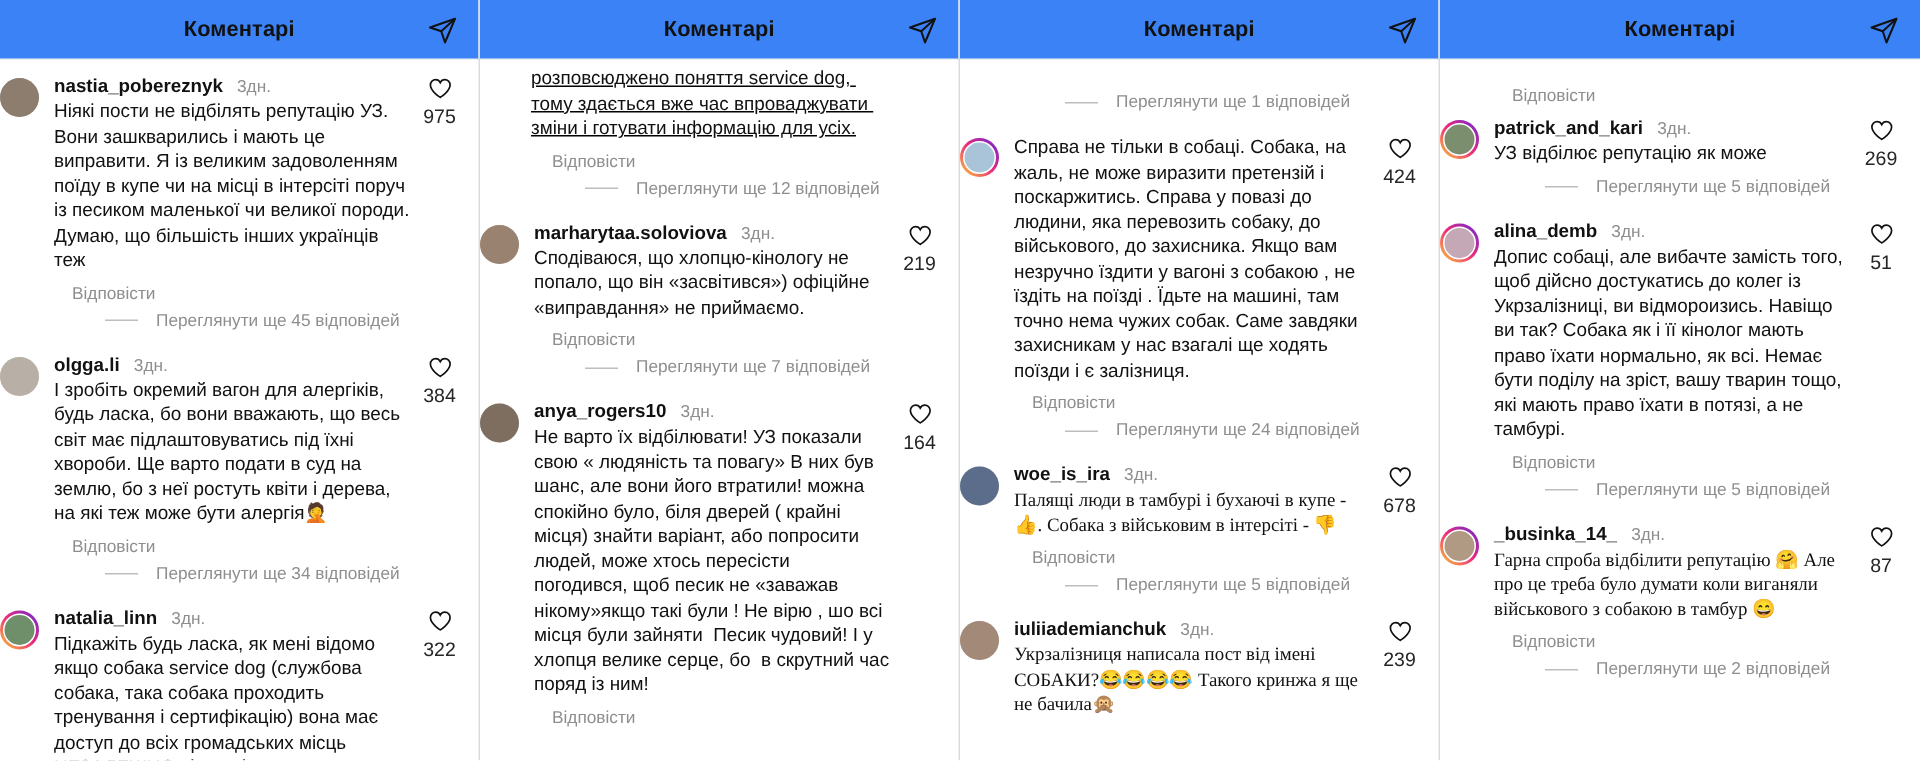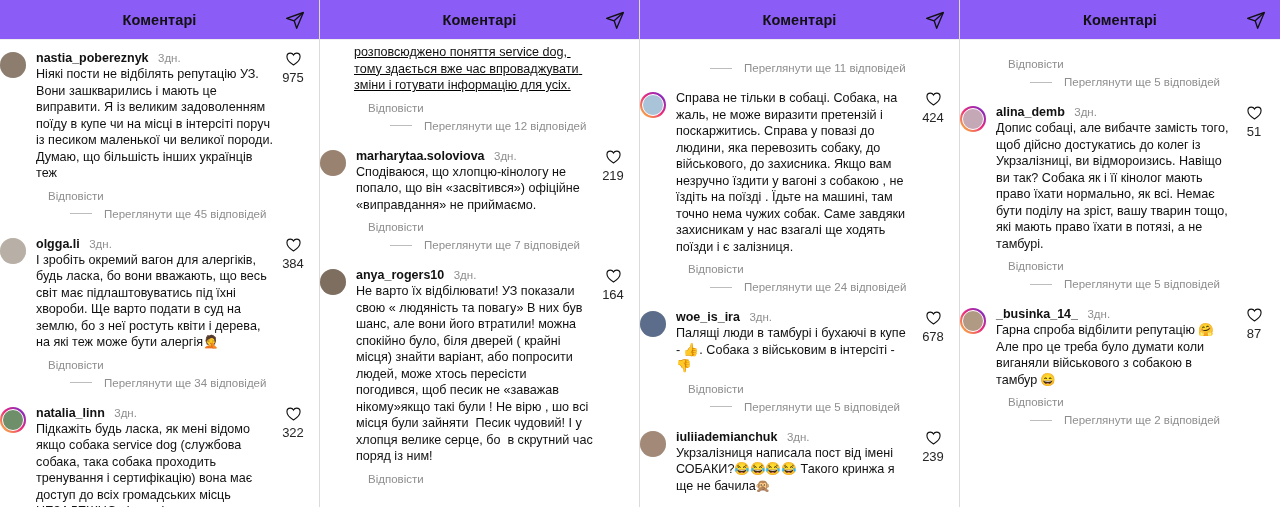--- a/index.html
+++ b/index.html
@@ -29,21 +29,21 @@
   .panel:last-child { border-right: none; }
 
   .panel-header {
     height: 40px;
     min-height: 40px;
     display: flex;
     align-items: center;
     justify-content: center;
     position: relative;
     border-bottom: 1px solid #efefef;
-    background: #8b5cf6;
+    background: #3b82f6;
   }
   .panel-title {
     font-size: 14.5px;
     font-weight: bold;
     color: #111;
     letter-spacing: 0.1px;
   }
   .share-icon {
     position: absolute;
     right: 14px;
@@ -134,21 +134,21 @@
     text-align: center;
   }
   .heart { width: 15px; height: 14px; display: block; margin: 0 auto; }
   .likes {
     font-size: 13px;
     color: #262626;
     margin-top: 4px;
     text-align: center;
   }
   .top-cut { padding-top: 0; }
-  .emoji { font-family: Liberation Sans, sans-serif; }
+  .emoji { font-family: Liberation Serif, serif; }
 </style>
 </head>
 <body>
 
 <div class="screen">
 
   <div class="panel">
     <div class="panel-header">
       <div class="panel-title">Коментарі</div>
       <svg class="share-icon" viewBox="0 0 24 24" fill="none" stroke="#111" stroke-width="1.6" stroke-linejoin="round">
@@ -301,21 +301,21 @@
       <div class="panel-title">Коментарі</div>
       <svg class="share-icon" viewBox="0 0 24 24" fill="none" stroke="#111" stroke-width="1.6" stroke-linejoin="round">
           <path d="M22 3 L2 10 L11 13 L14 22 Z"></path>
           <path d="M22 3 L11 13"></path>
         </svg>
     </div>
     <div class="comments">
 
       <div class="view-replies" style="margin-top:18px;">
           <span class="dash"></span>
-          <span>Переглянути ще 11 відповідей</span>
+          <span>Переглянути ще 1 відповідей</span>
         </div>
 
       <div class="comment">
         <div class="avatar ring">
             <div class="inner" style="background:#a9c4d8"></div>
           </div>
         <div class="c-body">
           <div class="ctext">Справа не тільки в собаці. Собака, на жаль, не може виразити претензій і поскаржитись. Справа у повазі до людини, яка перевозить собаку, до військового, до захисника. Якщо вам незручно їздити у вагоні з собакою , не їздіть на поїзді . Їдьте на машині, там точно нема чужих собак. Саме завдяки захисникам у нас взагалі ще ходять поїзди і є залізниця.</div>
         </div>
         <div class="like-col">
@@ -382,20 +382,38 @@
       <div class="panel-title">Коментарі</div>
       <svg class="share-icon" viewBox="0 0 24 24" fill="none" stroke="#111" stroke-width="1.6" stroke-linejoin="round">
           <path d="M22 3 L2 10 L11 13 L14 22 Z"></path>
           <path d="M22 3 L11 13"></path>
         </svg>
     </div>
     <div class="comments">
 
       <div class="reply" style="margin-top:14px;">Відповісти</div>
 
+      <div class="comment">
+        <div class="avatar ring">
+            <div class="inner" style="background:#7b8e6e"></div>
+          </div>
+        <div class="c-body">
+          <div class="c-line1">
+            <span class="uname">patrick_and_kari</span>
+            <span class="ctime">3дн.</span>
+          </div>
+          <div class="ctext">УЗ відбілює репутацію як може</div>
+        </div>
+        <div class="like-col">
+          <svg class="heart" viewBox="0 0 24 22" fill="none" stroke="#111" stroke-width="1.8">
+              <path d="M12 20.5 C12 20.5 1.5 14 1.5 7.3 C1.5 3.8 4.2 1.5 7 1.5 C9.3 1.5 11.2 3 12 4.6 C12.8 3 14.7 1.5 17 1.5 C19.8 1.5 22.5 3.8 22.5 7.3 C22.5 14 12 20.5 12 20.5 Z"></path>
+            </svg>
+          <div class="likes">269</div>
+        </div>
+      </div>
       <div class="view-replies">
           <span class="dash"></span>
           <span>Переглянути ще 5 відповідей</span>
         </div>
 
       <div class="comment">
         <div class="avatar ring">
             <div class="inner" style="background:#c4a8b6"></div>
           </div>
         <div class="c-body">

